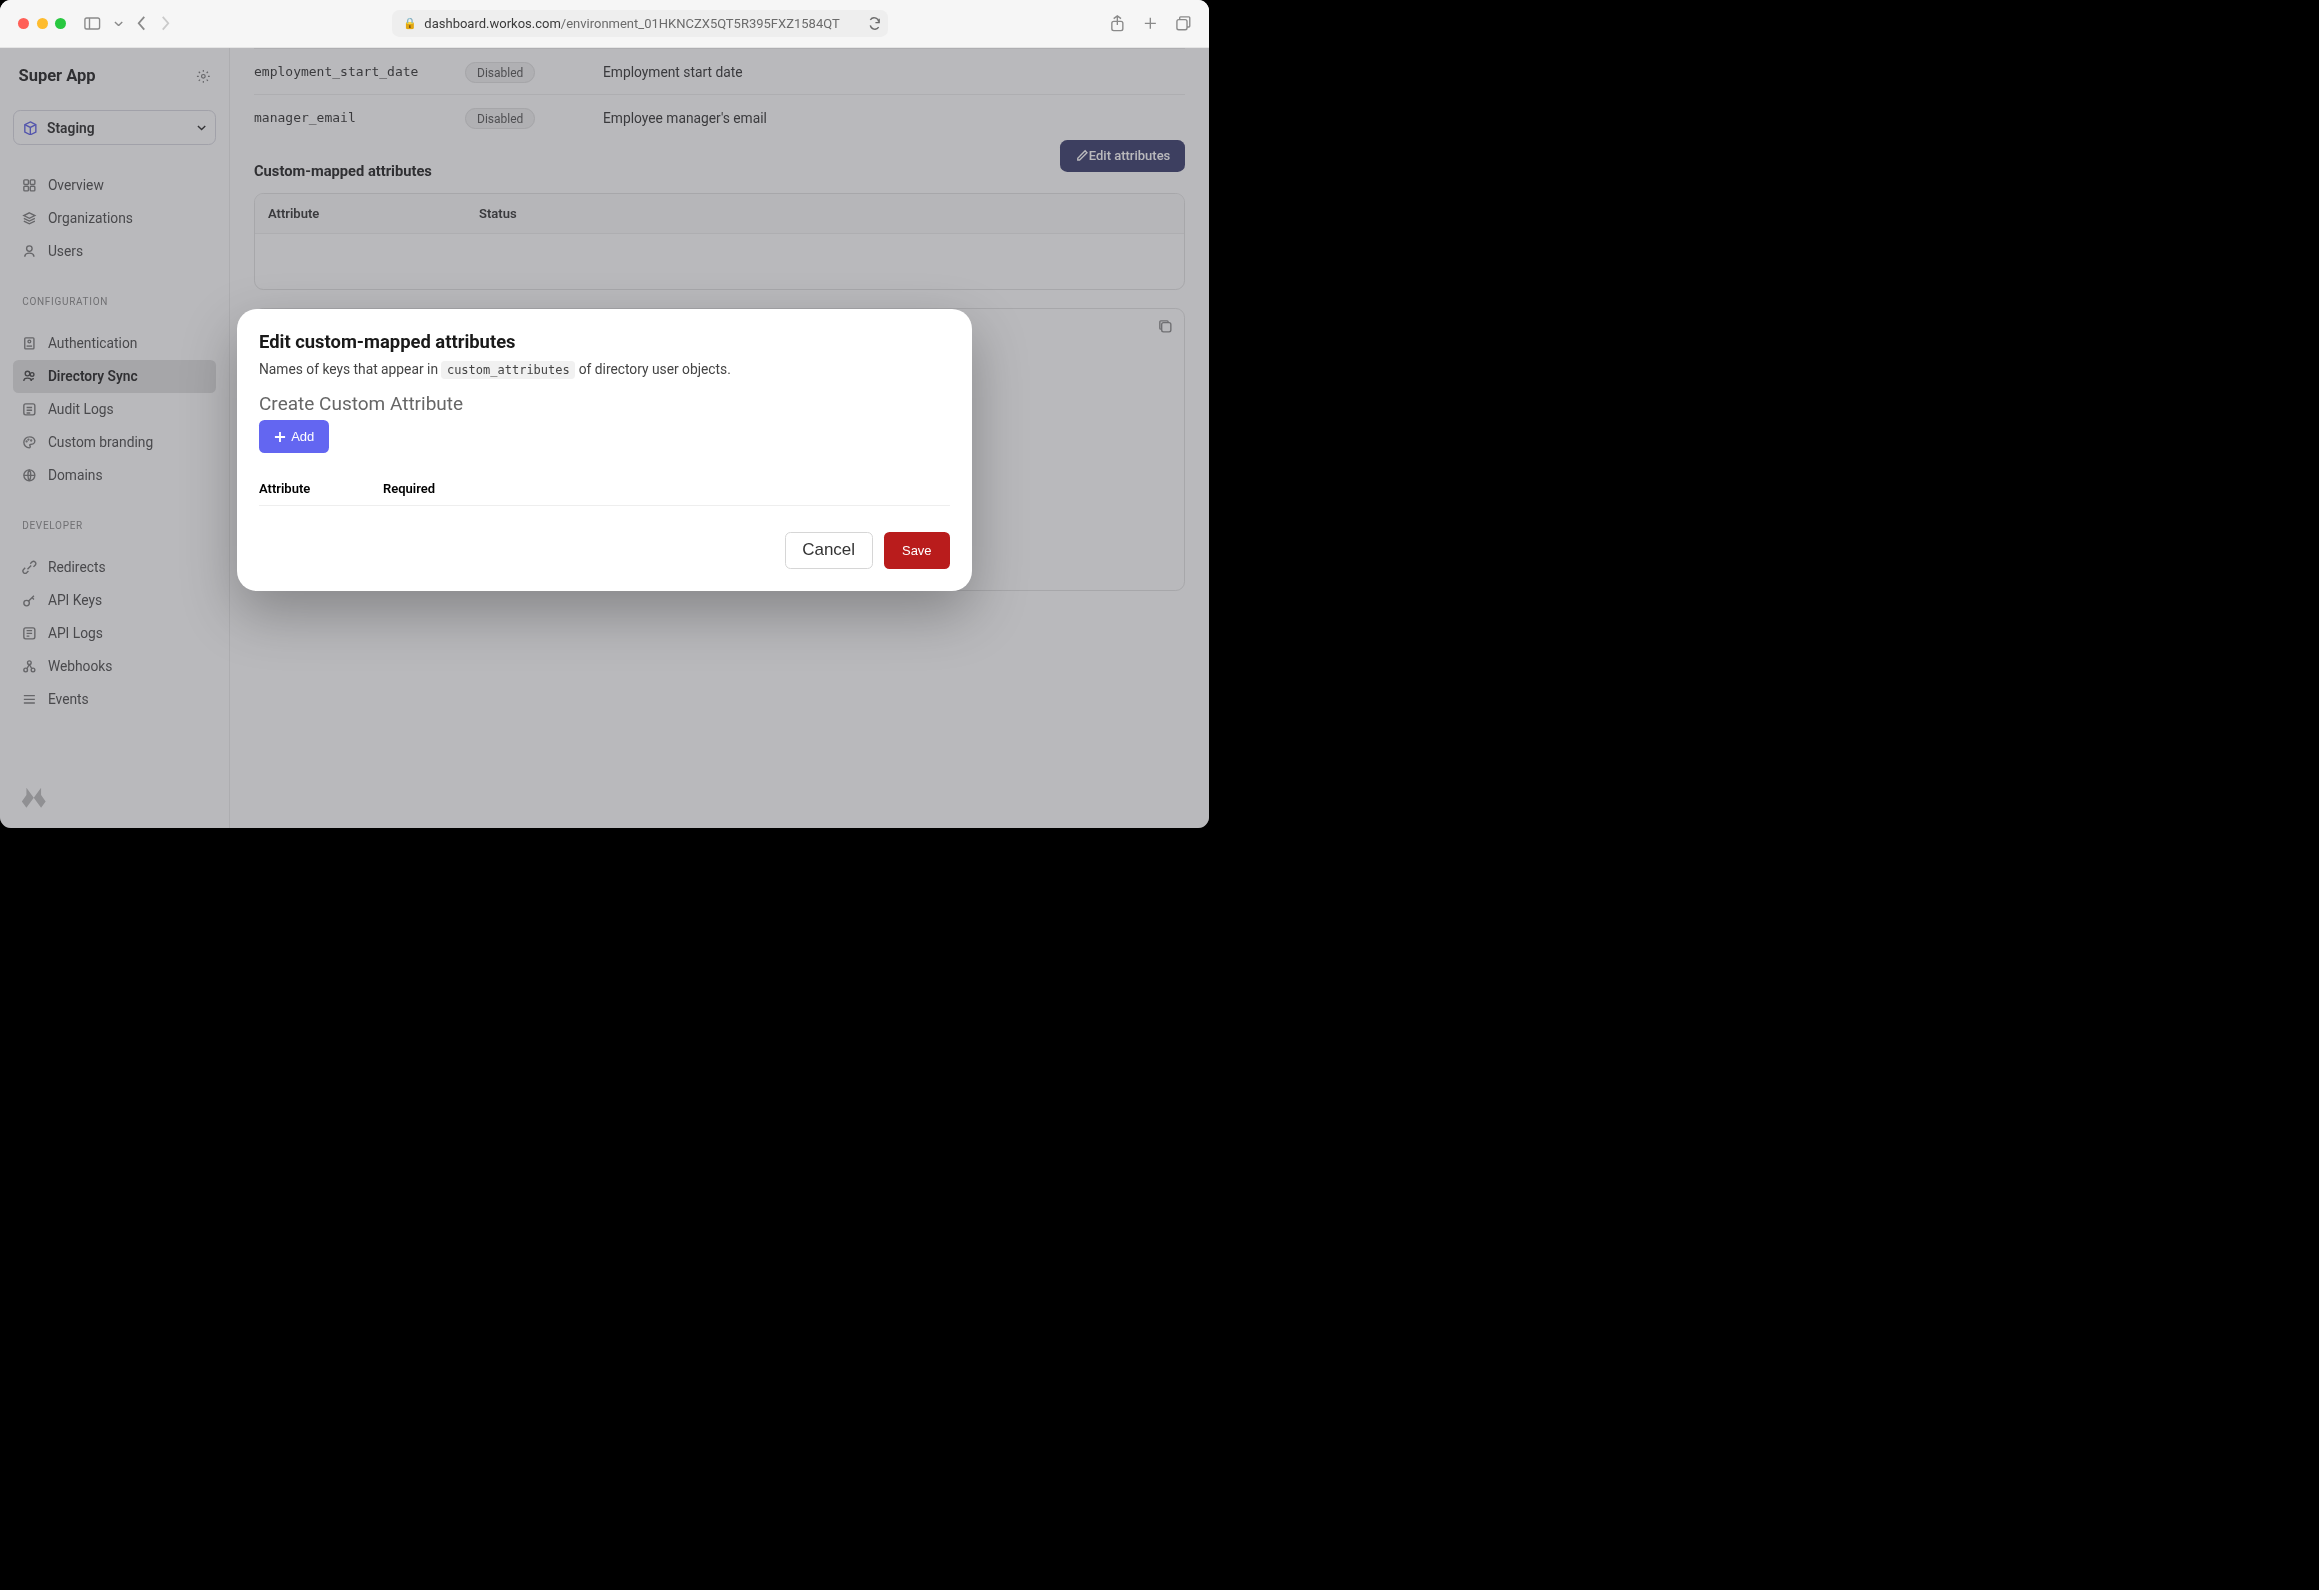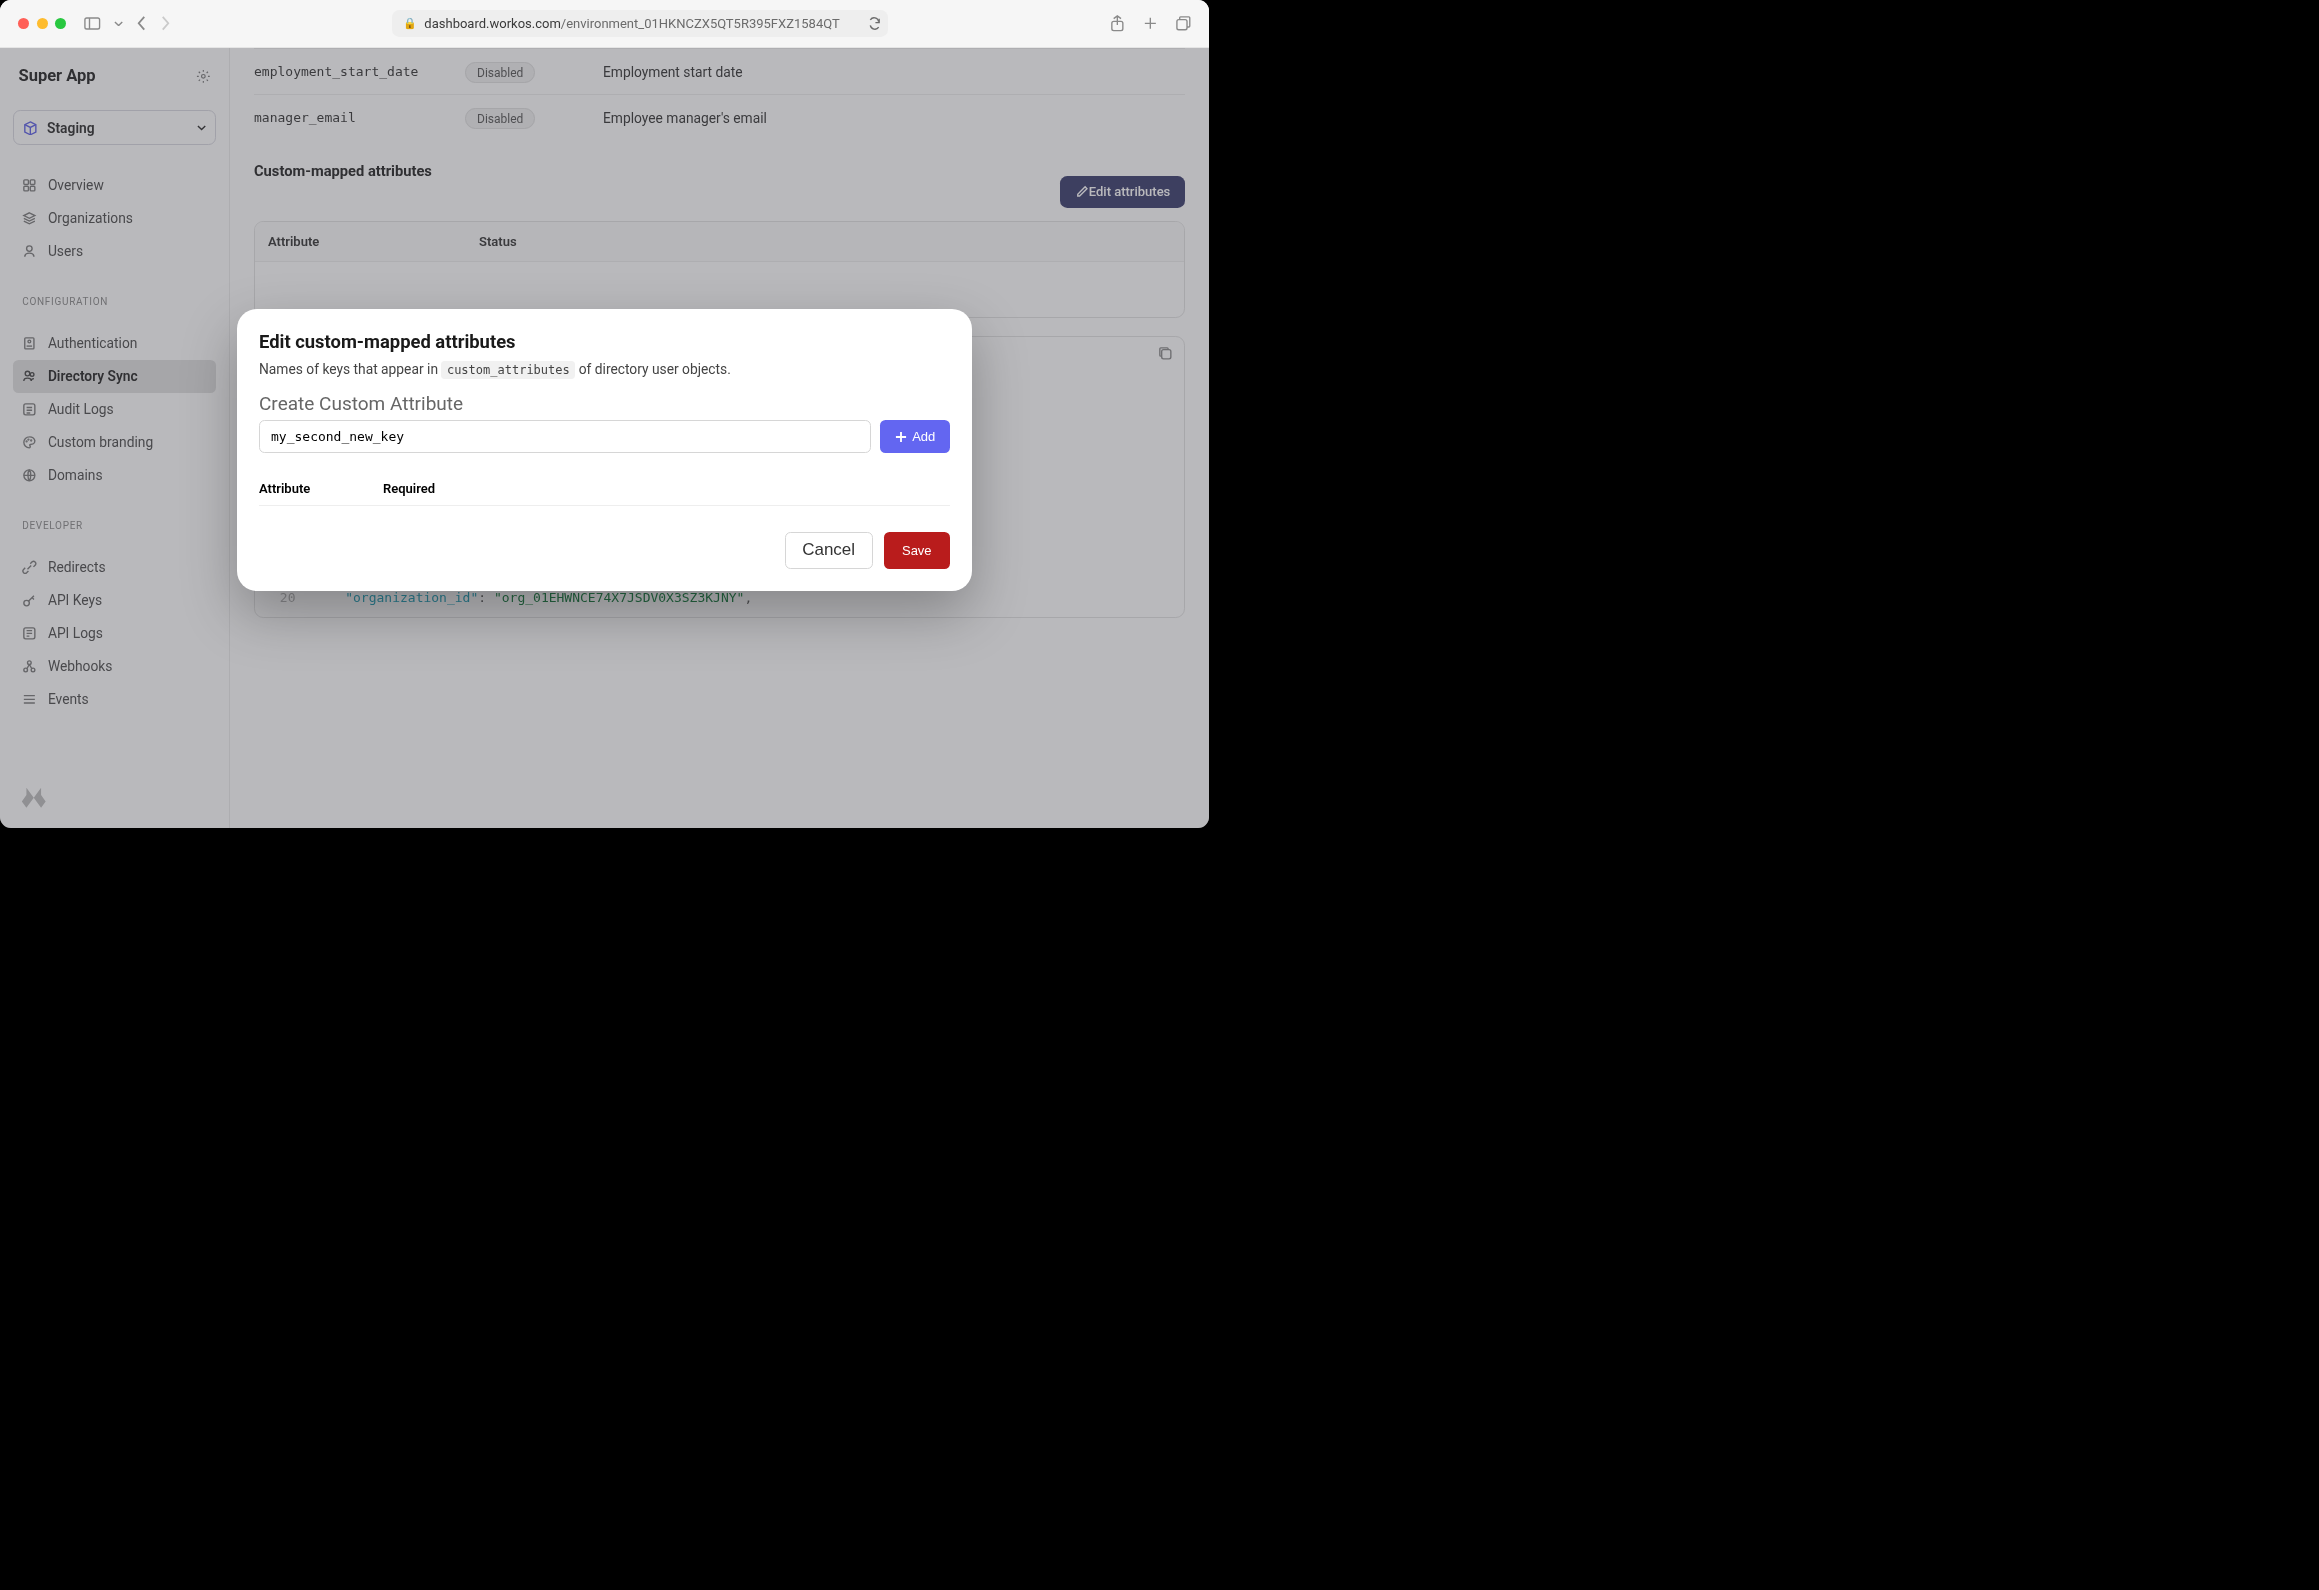--- a/index.html
+++ b/index.html
@@ -83,21 +83,21 @@
 .tbl-cell-attr { width: 211px; font-family: ui-monospace, SFMono-Regular, Menlo, monospace; font-size: 13px; color: #333; }
 .tbl-cell-status { width: 138px; }
 .badge-disabled { background: #f0f0f0; border:0.9px solid #e0e0e0; border-radius: 13px; padding: 2.8px 11px; font-size: 12px; color:#555; }
 .tbl-cell-desc { flex:1; color:#333; font-size: 13.8px; }
 
 .section-title { font-weight:700; font-size:14.7px; color:#222; margin-top: 22px; }
 .section-desc { color:#555; font-size:13.8px; margin-top: 5.5px; max-width: 716px; line-height: 1.5;}
 .section-row { display:flex; justify-content:space-between; align-items:flex-start; margin-bottom: 13px;}
 .btn-primary-dk {
   background:#383a6b; color:#fff; border-radius:7.3px; padding:8.3px 14.7px;
-  display:flex; align-items:center; gap:0; font-size:13px; font-weight:500;margin-top:36px;
+  display:flex; align-items:center; gap:0; font-size:13px; font-weight:500;
 }
 
 .card { border:0.9px solid #e3e3e3; border-radius:9.2px; margin-top: 9.2px; overflow:hidden;}
 .card-header { display:flex; height:40px; align-items:center; padding:0 13px; background:#fafafa; border-bottom:0.9px solid #eee;}
 .card-header .h1 { width:211px; font-weight:600; font-size:13px; color:#333;}
 .card-header .h2 { font-weight:600; font-size:13px; color:#333;}
 
 .codeblock {
   border:0.9px solid #e3e3e3; border-radius:9.2px; margin-top: 18.4px;
   font-family: ui-monospace, SFMono-Regular, Menlo, monospace;
@@ -484,21 +484,20 @@
     </div>
 
     <div class="overlay"></div>
     <div class="modal">
       <h2>Edit custom-mapped attributes</h2>
       <p class="sub">
         <span>Names of keys that appear in </span><code>custom_attributes</code><span> of directory user objects.</span>
       </p>
       <div class="field-label">Create Custom Attribute</div>
       <div class="add-row">
-        <input type="text" value="my_second_new_key" style="">
         <button class="btn-indigo">
           <span>
             <svg width="12" height="12" viewBox="0 0 13 13" fill="none" stroke="currentColor" stroke-width="2">
                 <path d="M6.5 1v11M1 6.5h11"></path>
               </svg>
           </span>
           <span>Add</span>
         </button>
       </div>
       <div class="modal-tbl-head">

